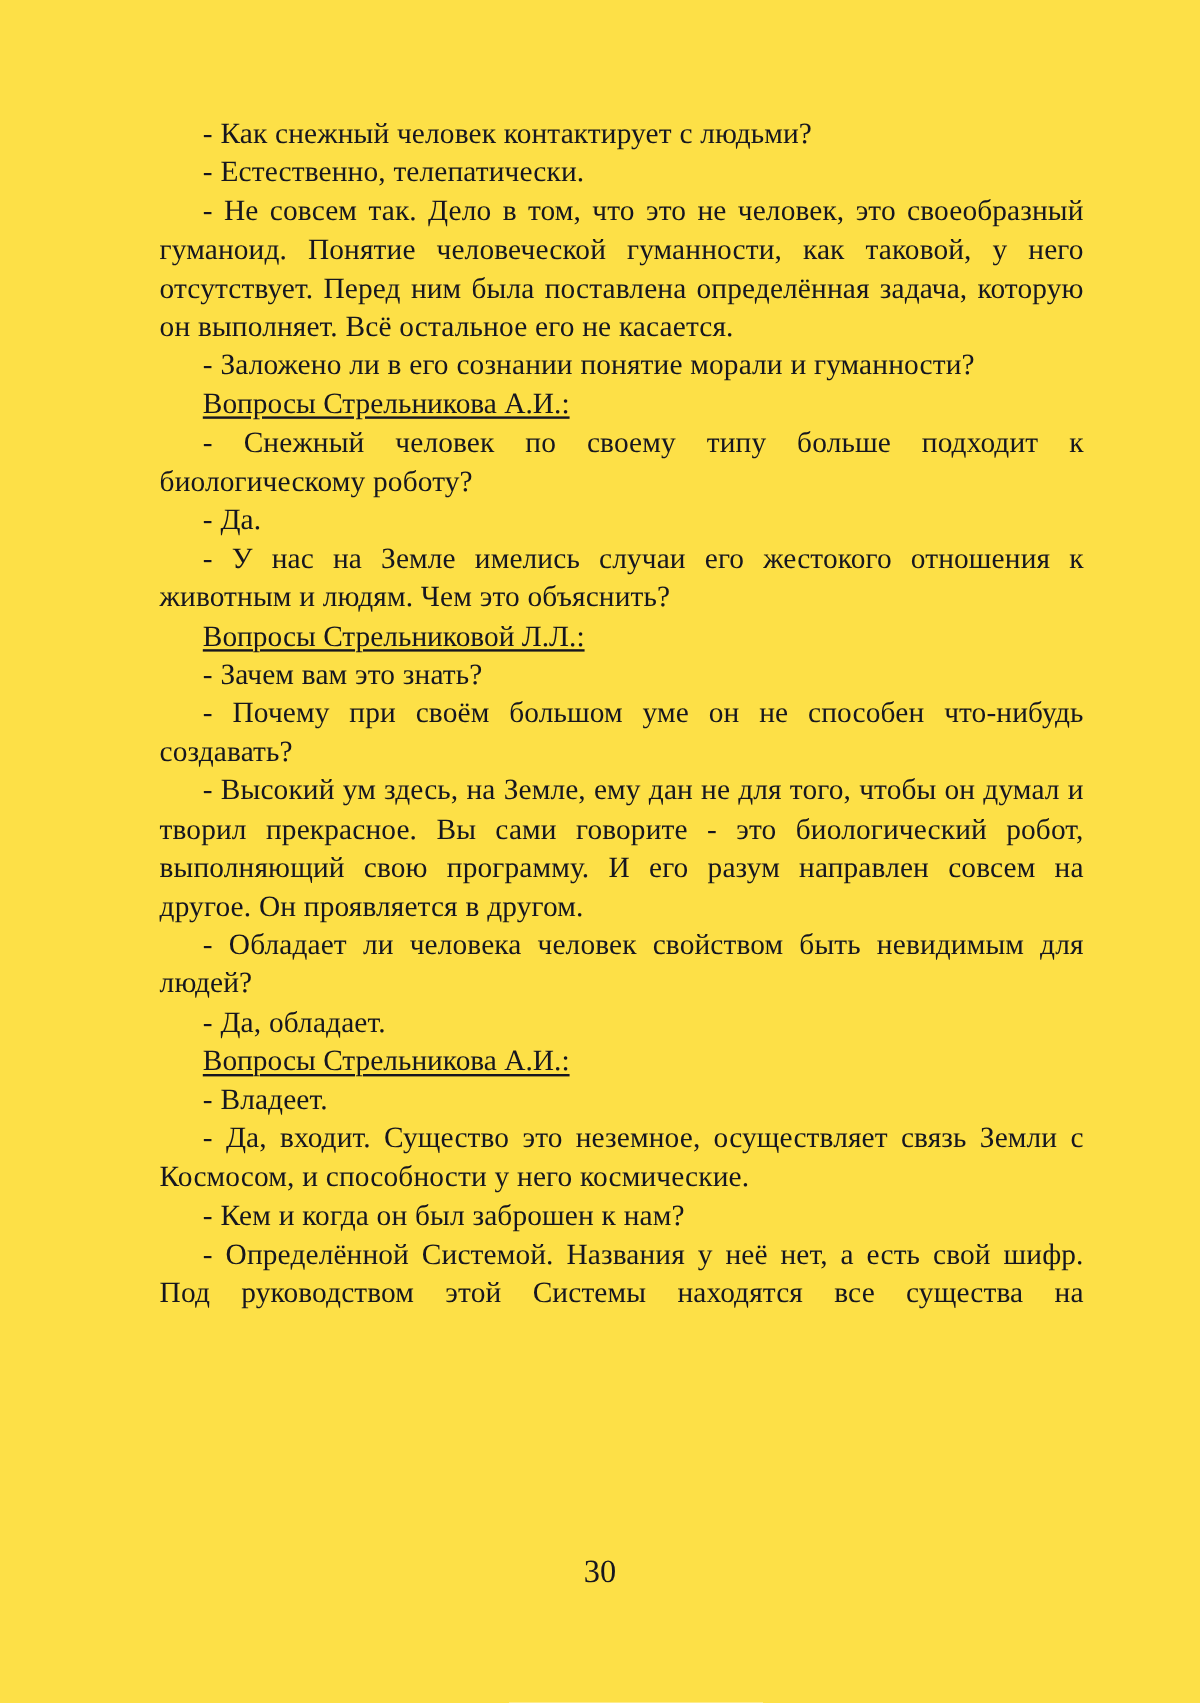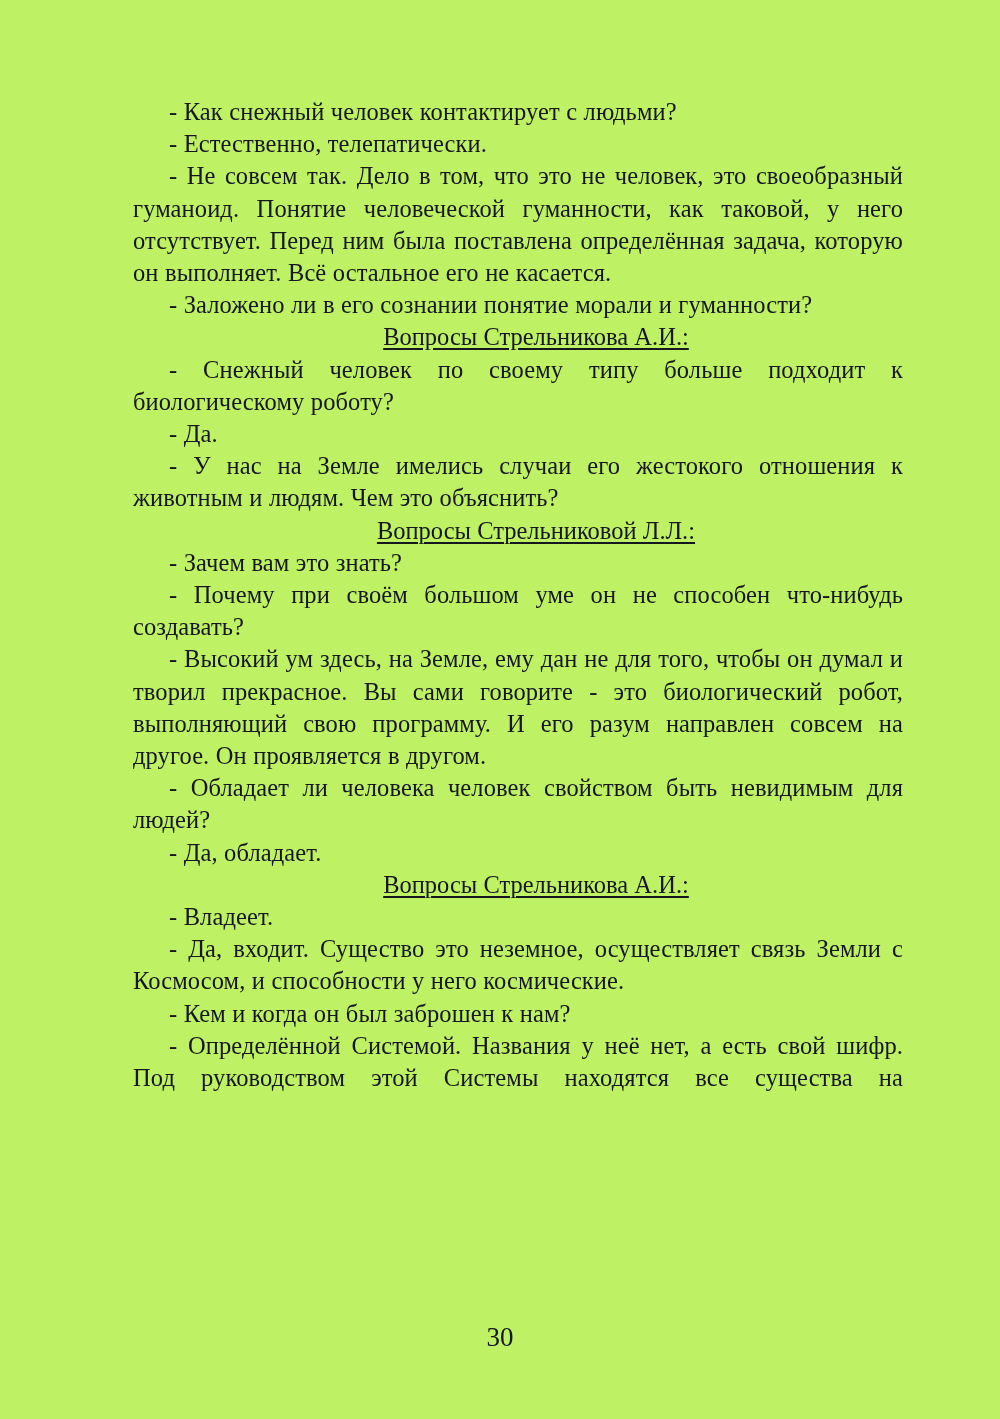--- a/index.html
+++ b/index.html
@@ -4,21 +4,21 @@
 <style>
   html, body {
     margin: 0;
     padding: 0;
     background: #ffffff;
   }
   .page {
     position: relative;
     width: 1000px;
     height: 1419px;
-    background: #bef264;
+    background: #fde047;
     overflow: hidden;
     box-sizing: border-box;
   }
   .text-column {
     position: absolute;
     left: 133px;
     top: 96px;
     width: 770px;
   }
   .para {
@@ -37,37 +37,36 @@
   .para.last-full {
     text-align-last: justify;
   }
   .heading {
     margin: 0;
     font-family: "Liberation Serif", "DejaVu Serif", serif;
     font-size: 24.5px;
     line-height: 32.2px;
     color: #16161f;
     text-indent: 36px;
-    text-align: center;
+    text-align: left;
   }
   .heading span.ul {
     text-decoration: underline;
     text-decoration-thickness: 1.5px;
     text-underline-offset: 3px;
   }
   .page-number {
     position: absolute;
     left: 0;
     right: 0;
     top: 1294px;
     text-align: center;
     font-family: "Liberation Serif", "DejaVu Serif", serif;
     font-size: 27px;
     color: #16161f;
-    margin-top: 28px;
   }
 </style>
 </head>
 <body>
 
 <div class="page">
 
   <div class="text-column">
       <p class="para">- Как снежный человек контактирует с людьми?</p>
       <p class="para">- Естественно, телепатически.</p>

